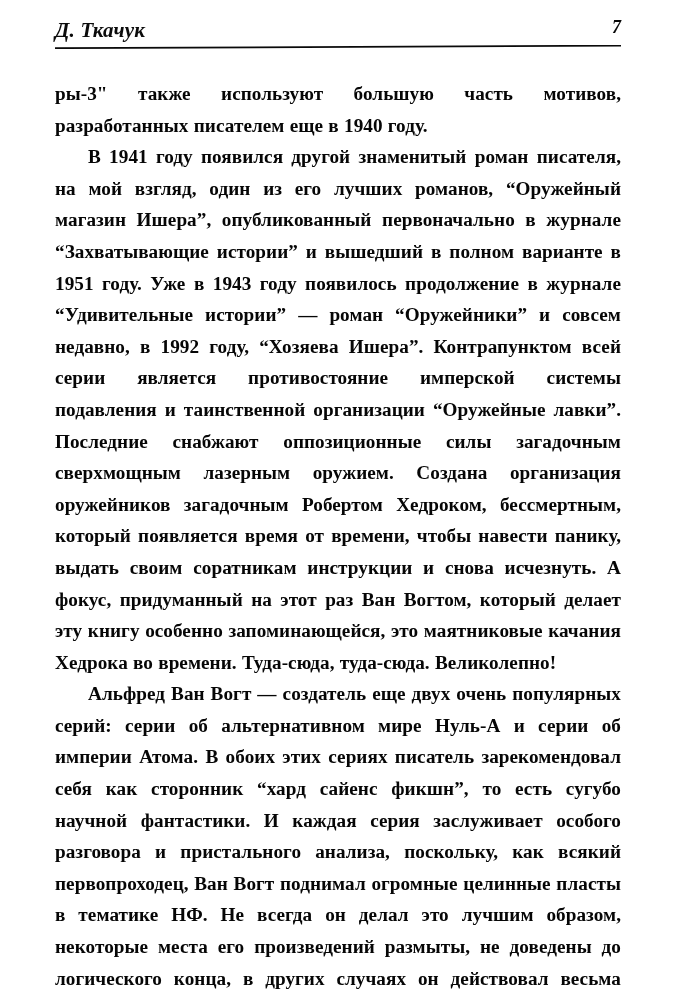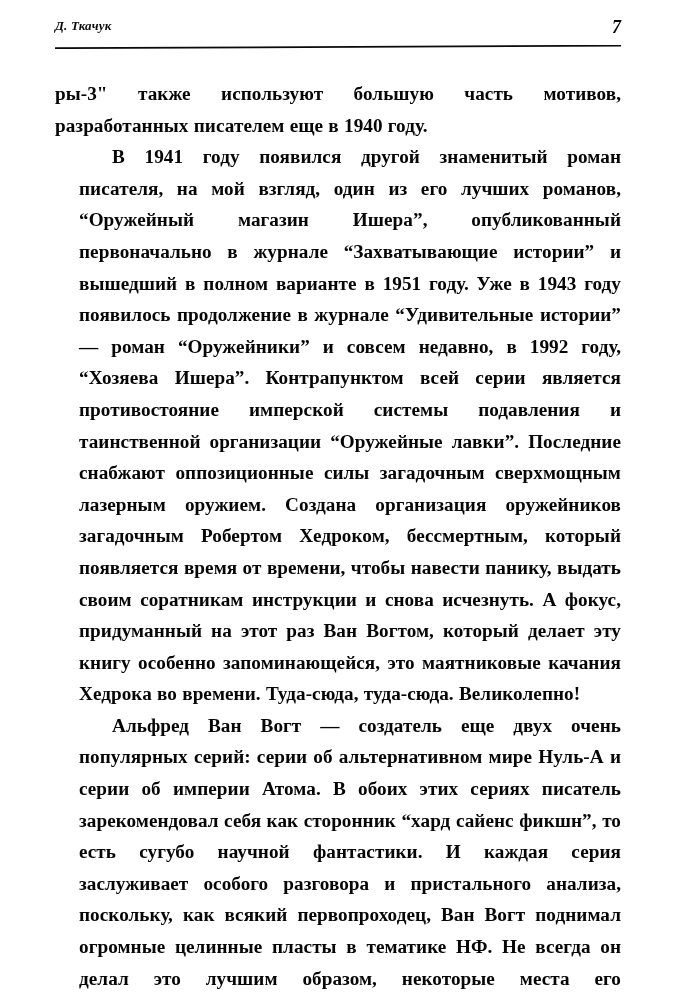--- a/index.html
+++ b/index.html
@@ -25,21 +25,21 @@
     left: 55px;
     top: 18px;
     width: 566px;
     height: 34px;
   }
 
   .running-head-author {
     position: absolute;
     left: 0;
     top: 0;
-    font-size: 13px;
+    font-size: 21px;
     font-weight: bold;
     font-style: italic;
     color: #0b0b0b;
     letter-spacing: 0.2px;
     white-space: nowrap;
   }
 
   .running-head-page {
     position: absolute;
     right: 0;
@@ -81,21 +81,20 @@
 
   .para {
     margin: 0;
     text-indent: 0;
     text-align: justify;
     hyphens: none;
   }
 
   .para + .para {
     text-indent: 33px;
-    margin-left: 24px;
   }
 
   
 
 </style>
 </head>
 <body>
 
 <div class="page">
 

